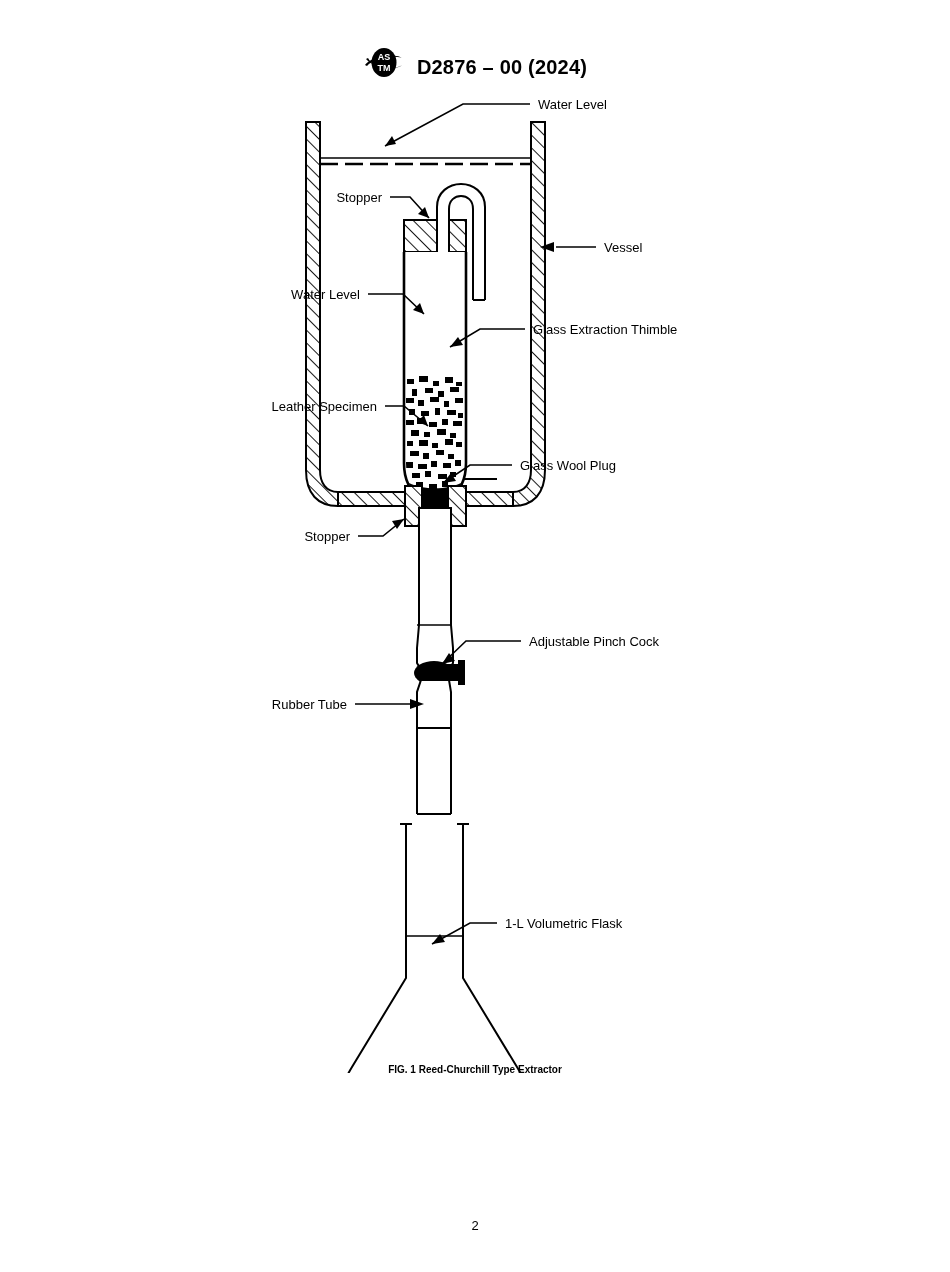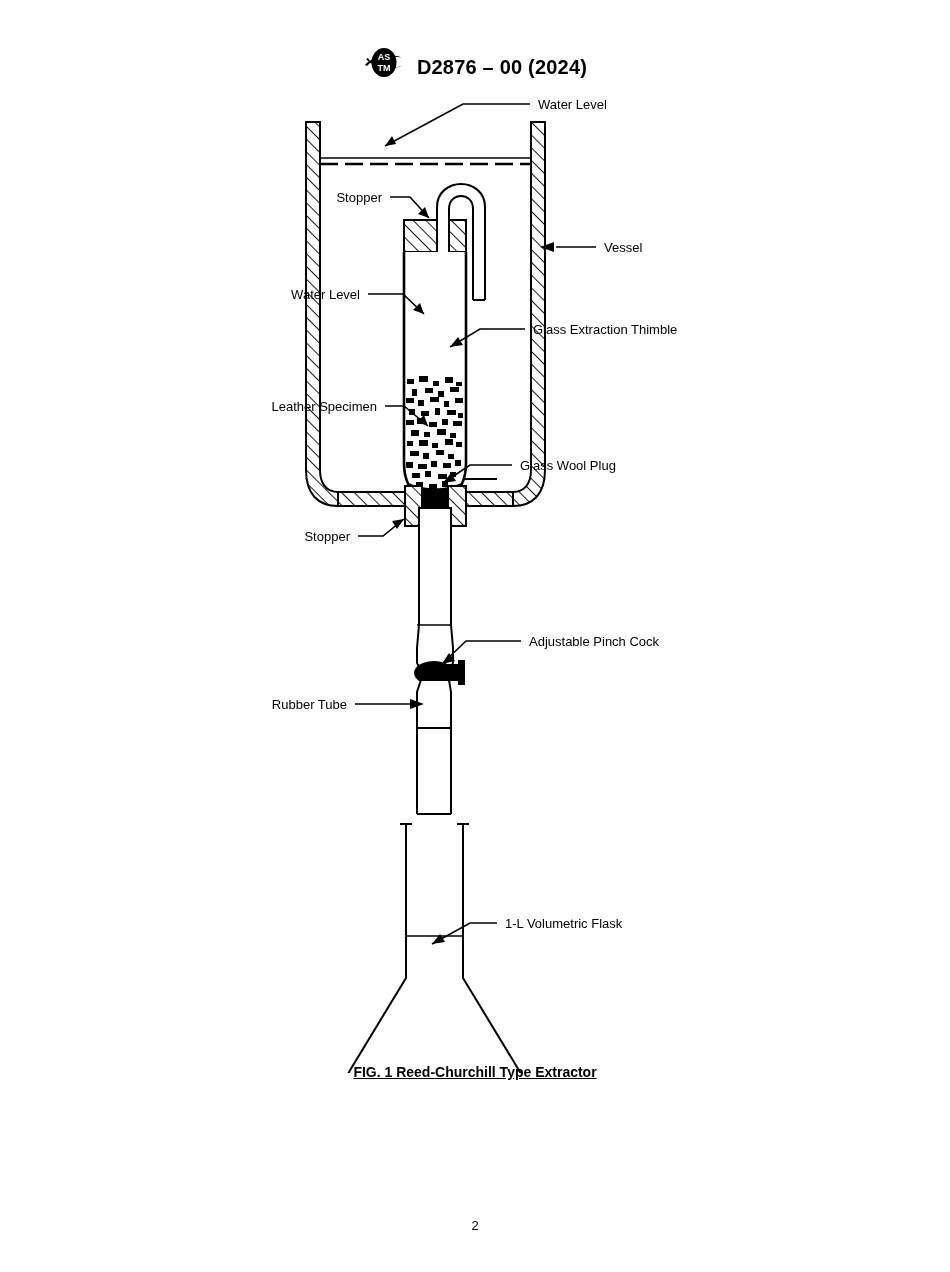--- a/index.html
+++ b/index.html
@@ -53,23 +53,22 @@
     display: block;
     width: 950px;
     height: 985px;
   }
   .fig-caption {
     position: absolute;
     top: 1064px;
     left: 0;
     width: 950px;
     text-align: center;
-    font-size: 14px;
+    font-size: 10px;
     font-weight: bold;
-    text-decoration: underline;
   }
   .page-number {
     position: absolute;
     top: 1218px;
     left: 0;
     width: 950px;
     text-align: center;
     font-size: 13px;
   }
   text.lbl {

